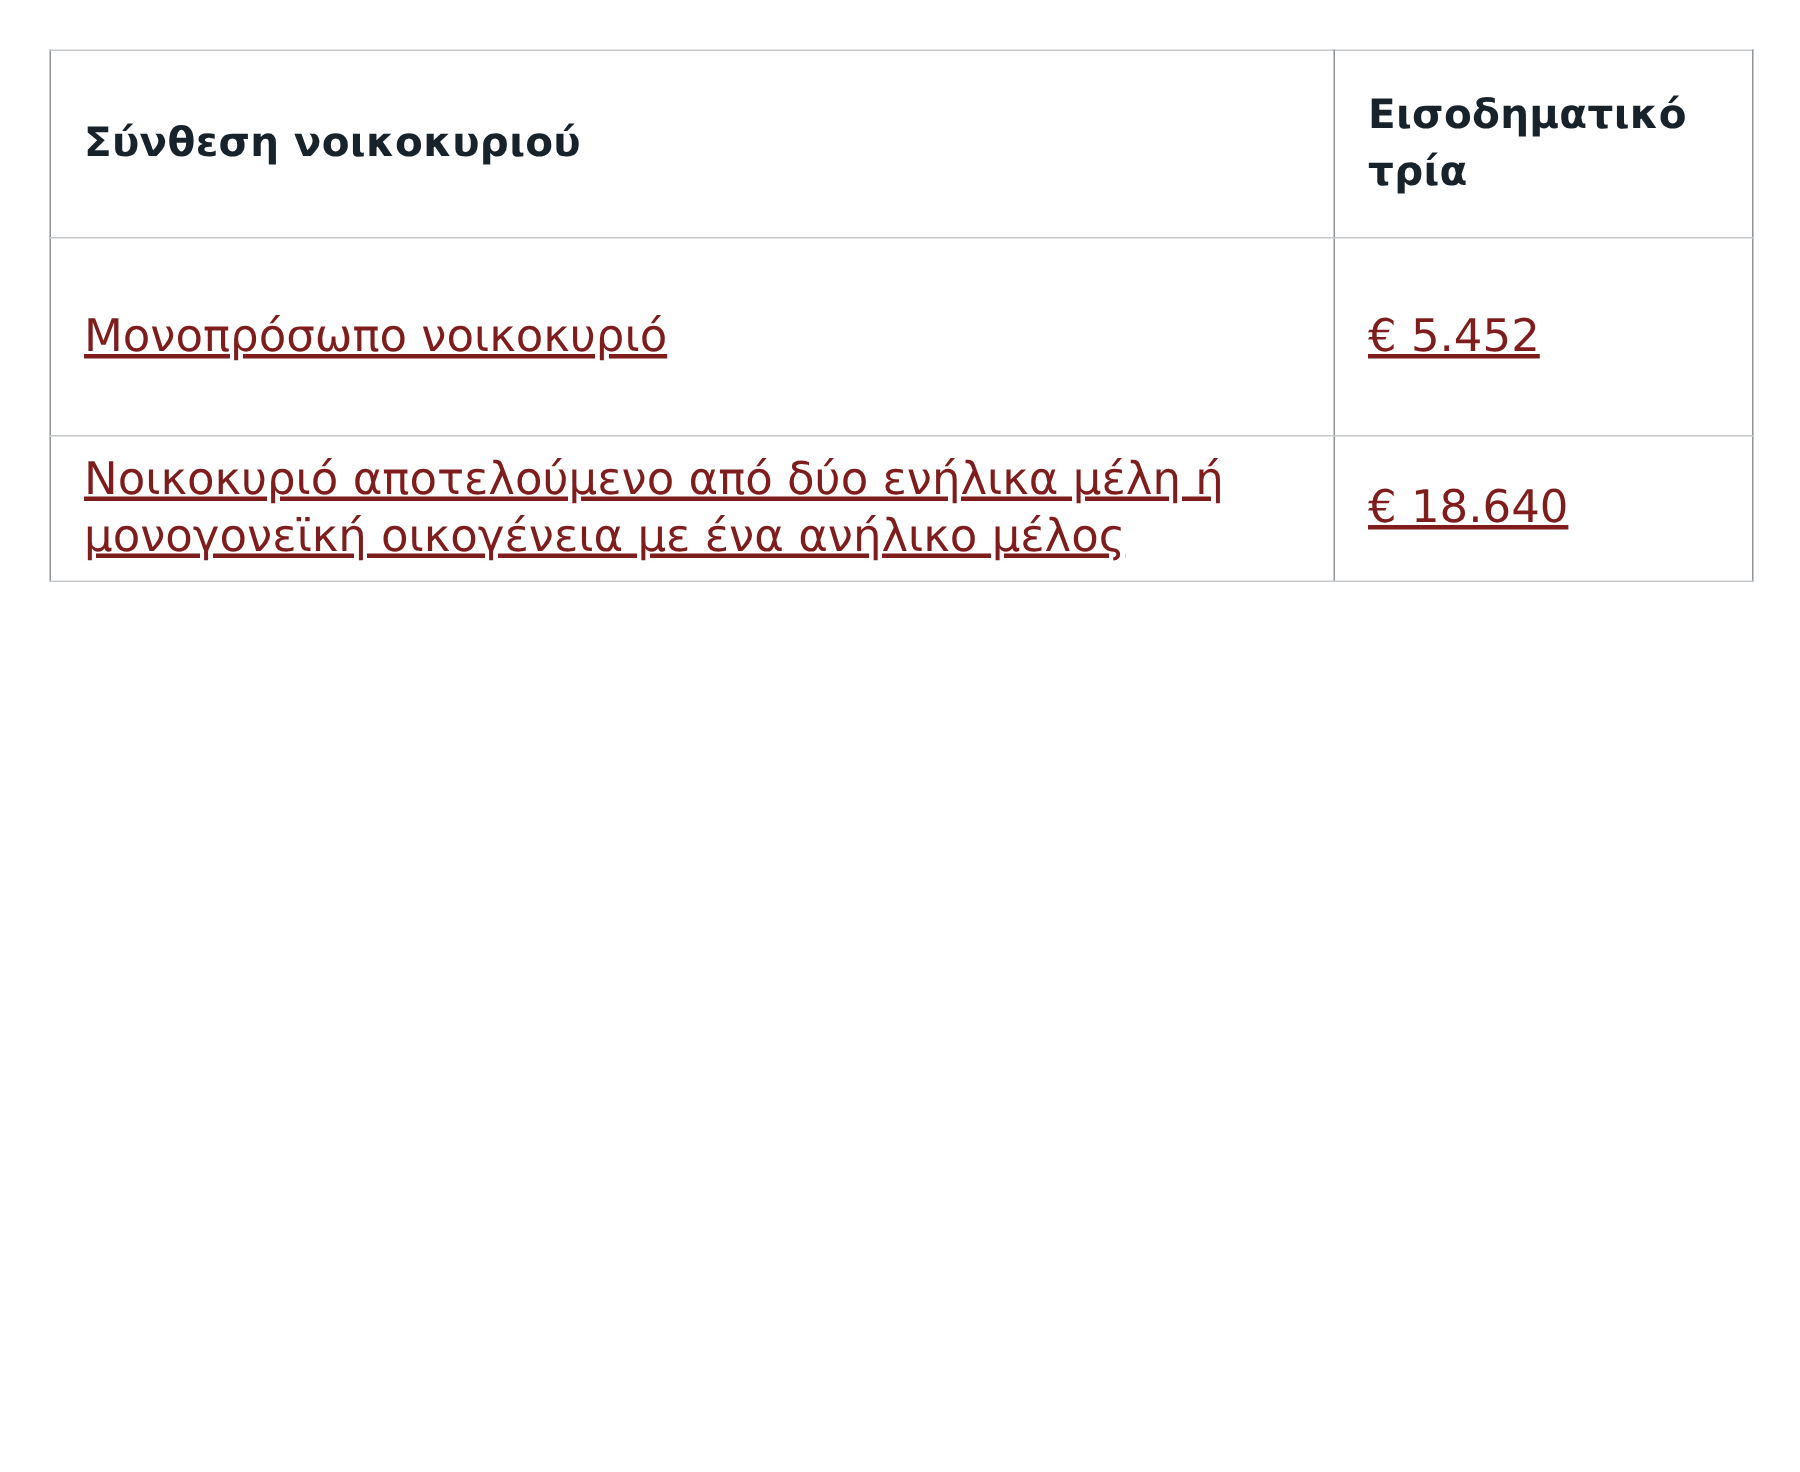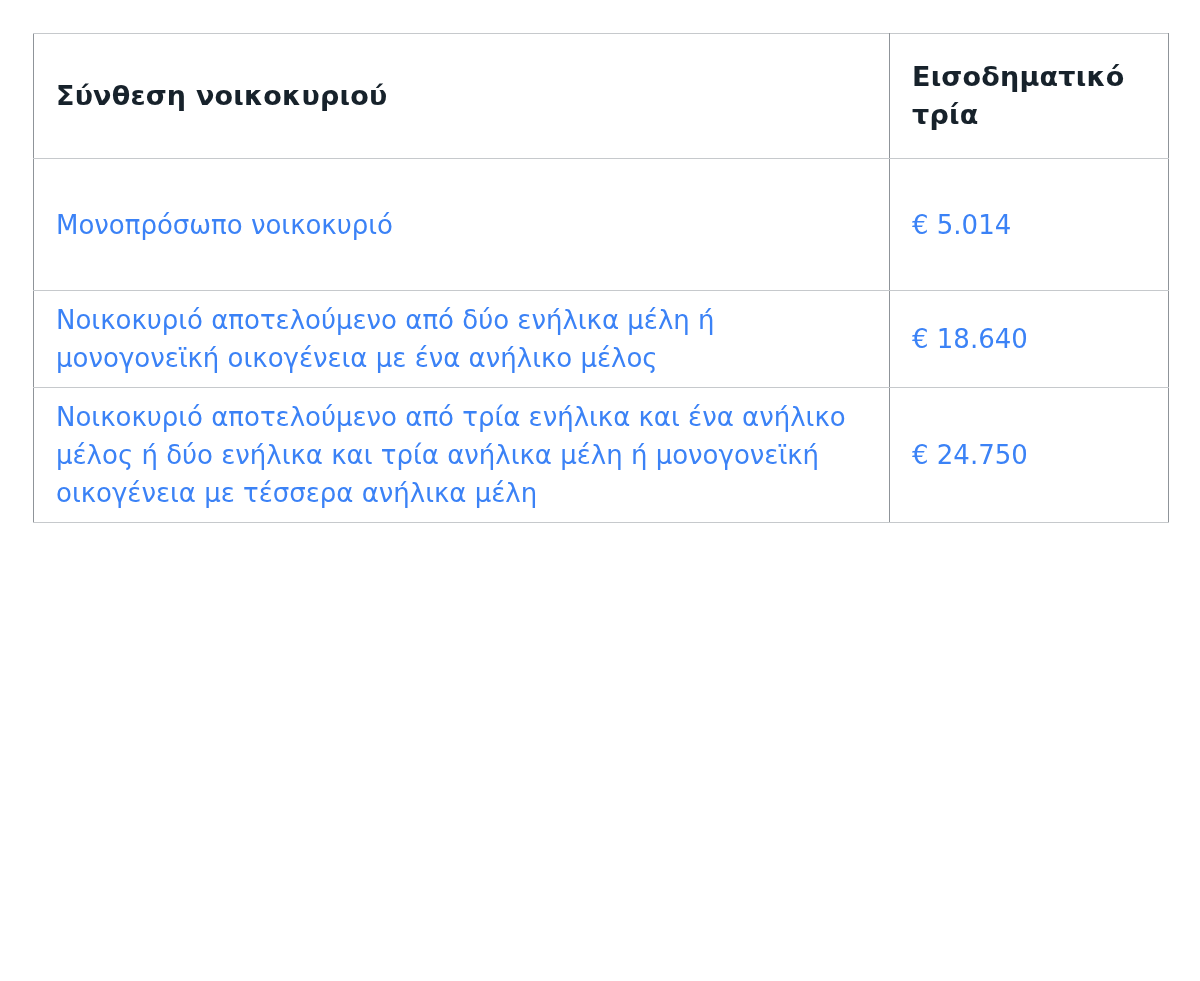--- a/index.html
+++ b/index.html
@@ -34,24 +34,25 @@
     overflow: hidden;
   }
   th {
     font-size: 27px;
     line-height: 38px;
     font-weight: 700;
     color: #17222b;
     letter-spacing: 0.2px;
   }
   td {
-    font-size: 26px;
+    font-size: 30px;
     line-height: 38px;
     font-weight: 400;
-    color: #3b82f6;
+    color: #7f1d1d;
+    text-decoration: underline;
   }
   td.limit-cell {
     white-space: nowrap;
   }
   thead tr       { height: 125px; }
   tbody tr:nth-child(1) { height: 132px; }
   tbody tr:nth-child(2) { height: 94px; }
   tbody tr:nth-child(3) { height: 125px; }
   tbody tr:nth-child(4) { height: 136px; }
   tbody tr:nth-child(5) { height: 139px; }
@@ -68,25 +69,21 @@
     </colgroup>
     <thead>
       <tr>
         <th>Σύνθεση νοικοκυριού</th>
         <th>Εισοδηματικό τρία</th>
       </tr>
     </thead>
     <tbody>
       <tr>
         <td class="composition-cell">Μονοπρόσωπο νοικοκυριό</td>
-        <td class="limit-cell">€ 5.014</td>
+        <td class="limit-cell">€ 5.452</td>
       </tr>
       <tr>
         <td class="composition-cell">Νοικοκυριό αποτελούμενο από δύο ενήλικα μέλη ή μονογονεϊκή οικογένεια με ένα ανήλικο μέλος</td>
         <td class="limit-cell">€ 18.640</td>
-      </tr>
-      <tr>
-        <td class="composition-cell">Νοικοκυριό αποτελούμενο από τρία ενήλικα και ένα ανήλικο μέλος ή δύο ενήλικα και τρία ανήλικα μέλη ή μονογονεϊκή οικογένεια με τέσσερα ανήλικα μέλη</td>
-        <td class="limit-cell">€ 24.750</td>
       </tr>
     </tbody>
   </table>
 </div>
 
 </body></html>

